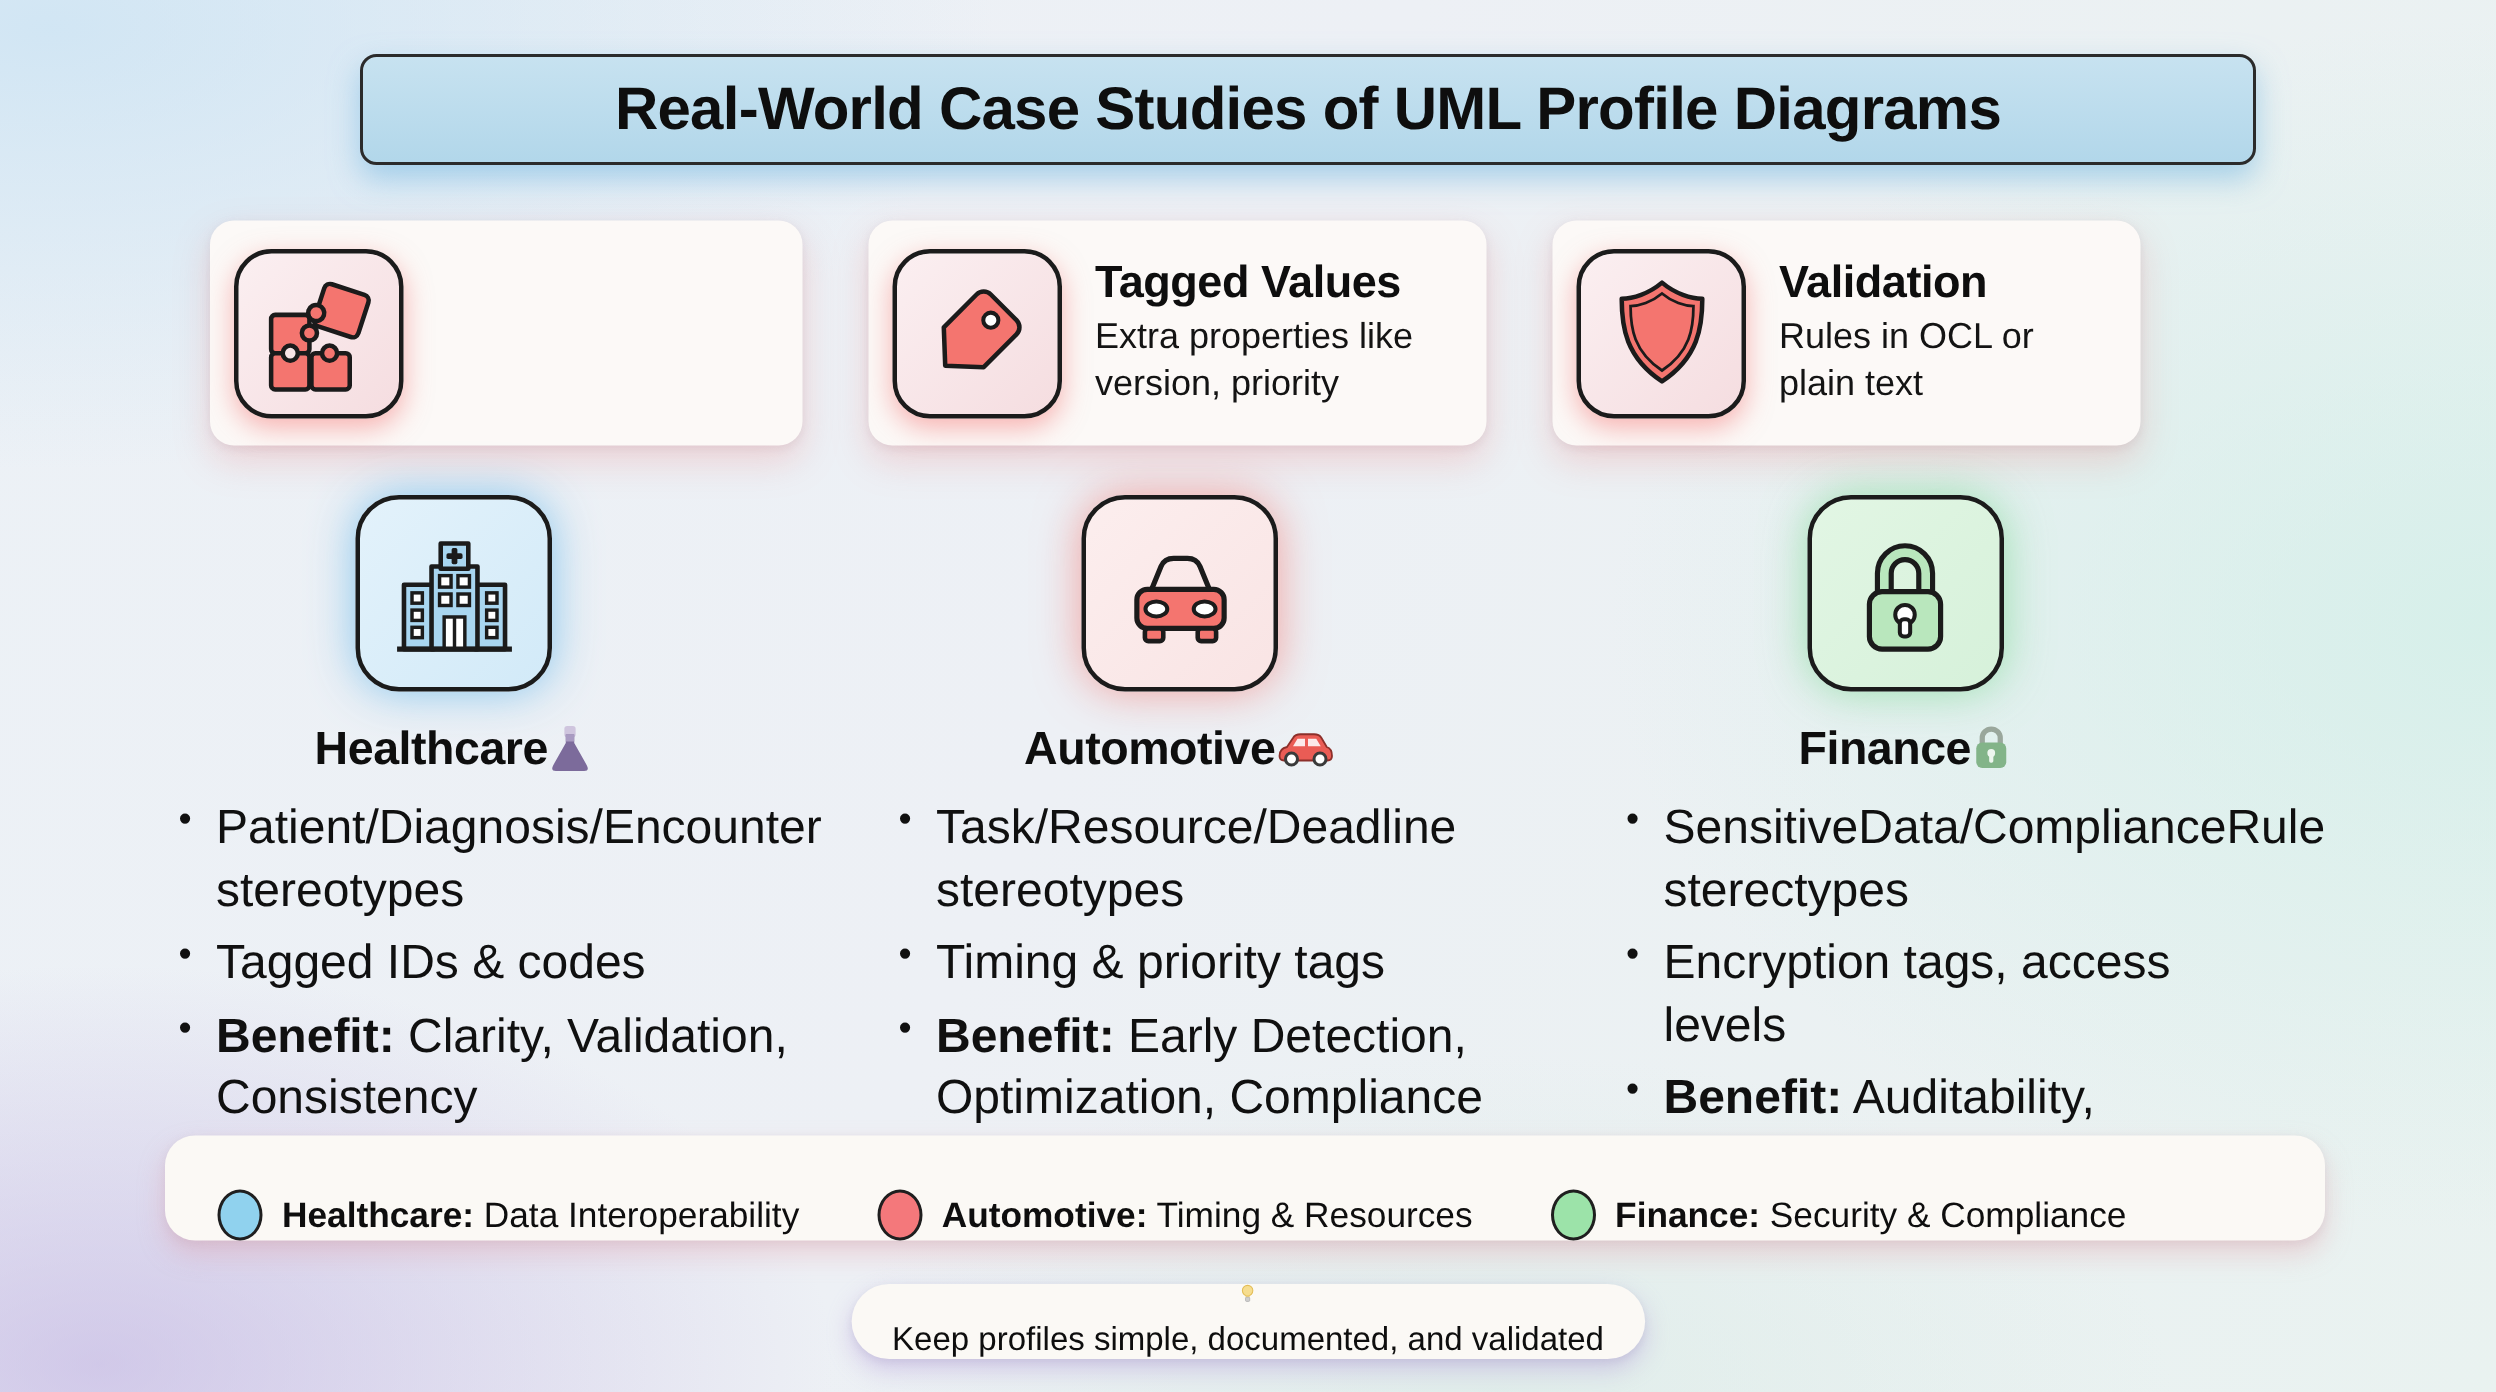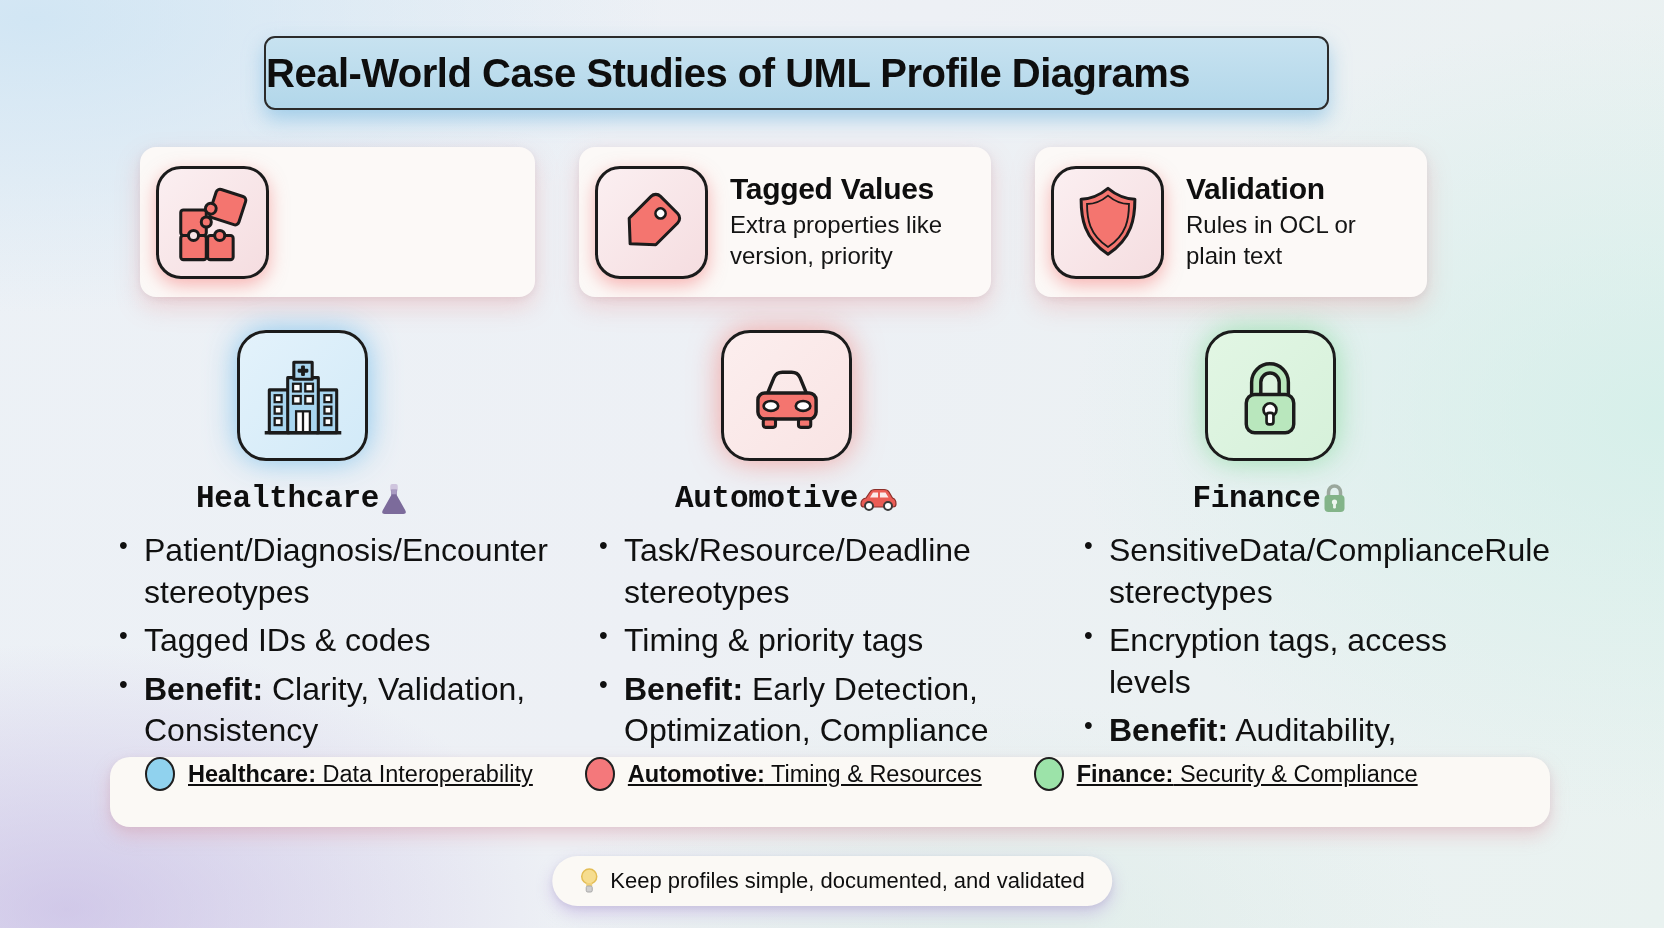--- a/index.html
+++ b/index.html
@@ -13,22 +13,22 @@
     background:
       radial-gradient(700px 380px at 4% 98%, rgba(186,168,222,.55), transparent 70%),
       radial-gradient(900px 420px at 2% 2%, rgba(198,225,243,.7), transparent 70%),
       radial-gradient(820px 560px at 100% 45%, rgba(204,238,230,.65), transparent 72%),
       radial-gradient(600px 300px at 60% 100%, rgba(214,234,226,.5), transparent 75%),
       linear-gradient(115deg,#ecf1f6 0%,#edf0f5 45%,#e9f2f0 100%);
   }
 
   
   .title-banner {
-    position:absolute; left:264px; top:36px; width:1065px; height:74px;
-    display:flex; align-items:center; 
+    position:absolute; left:240px; top:36px; width:1264px; height:74px;
+    display:flex; align-items:center; justify-content:center;
     background:linear-gradient(#c7e2f0,#b2d7ea);
     border:2.5px solid #2b2b2b; border-radius:11px;
     box-shadow:0 9px 20px rgba(120,185,225,.6);
   }
   .title-banner h1 { font-size:40px; font-weight:bold; letter-spacing:-.5px; }
 
   
   .cards-row { position:absolute; left:140px; top:147px; display:flex; gap:44px; }
   .feature-card {
     height:150px; border-radius:16px; background:#fcf9f7;
@@ -52,49 +52,49 @@
   .card-text p b { display:block; }
 
   
   .col { position:absolute; top:330px; }
   .col.h { left:75px;  width:455px; }
   .col.a { left:559px; width:455px; }
   .col.f { left:1040px;width:460px; }
   .col .icon-tile { width:131px; height:131px; border-radius:29px; margin:0 auto 20px auto; }
   .col h3 {
     font-size:31px; font-weight:bold; margin-bottom:14px;
-    display:flex; align-items:center; justify-content:center; gap:0; letter-spacing:-.3px;font-family:Liberation Mono, monospace;
+    display:flex; align-items:center; justify-content:center; gap:0; letter-spacing:-.3px;
   }
   .col ul { list-style:none; padding-left:42px; }
   .col.a ul { padding-left:38px; }
   .col li {
     position:relative; padding-left:27px; font-size:32px; line-height:1.3;
     margin-bottom:7px; color:#101010;
   }
   .col li::before { content:"•"; position:absolute; left:2px; top:-1px; font-size:25px; }
 
   
   .legend-bar {
     position:absolute; left:110px; top:757px; width:1440px; height:70px;
     background:#fbf9f5; border-radius:20px;
-    display:flex; align-items:flex-start; gap:52px; padding-left:35px;
+    display:flex; align-items:flex-end; gap:52px; padding-left:35px;
     box-shadow:0 9px 18px rgba(225,150,160,.35), 0 2px 6px rgba(150,150,170,.15);
-    text-decoration:underline;
   }
   .legend-item { display:flex; align-items:center; gap:13px; font-size:23.5px; }
   .legend-dot {
     width:30px; height:34px; border-radius:50%; border:2.5px solid #1f1f1f; flex:none;
   }
 
   
   .tip-pill {
     position:absolute; top:856px; left:50%; transform:translateX(-50%);
     height:50px; padding:0 27px; border-radius:25px; background:#fbf9f5;
     display:flex; align-items:center; gap:11px; font-size:22px;
     box-shadow:0 7px 16px rgba(178,150,218,.45), 0 2px 5px rgba(150,160,170,.2);
+    flex-direction:column;
   }
 
   svg { display:block; }
 </style>
 </head>
 <body>
 
 <div class="canvas">
 
   <div class="title-banner">

